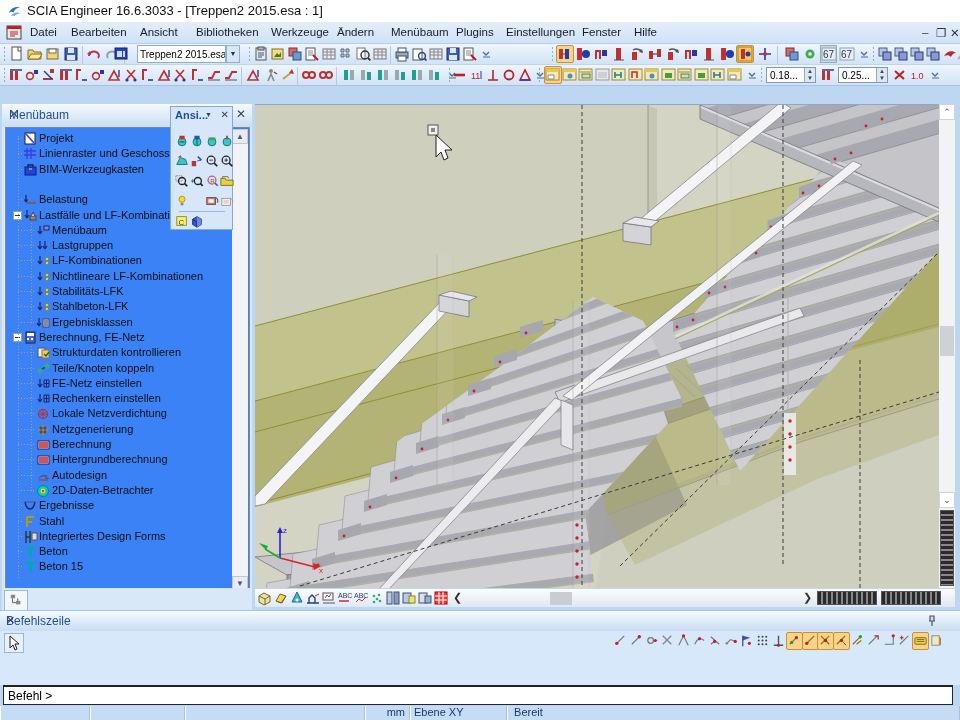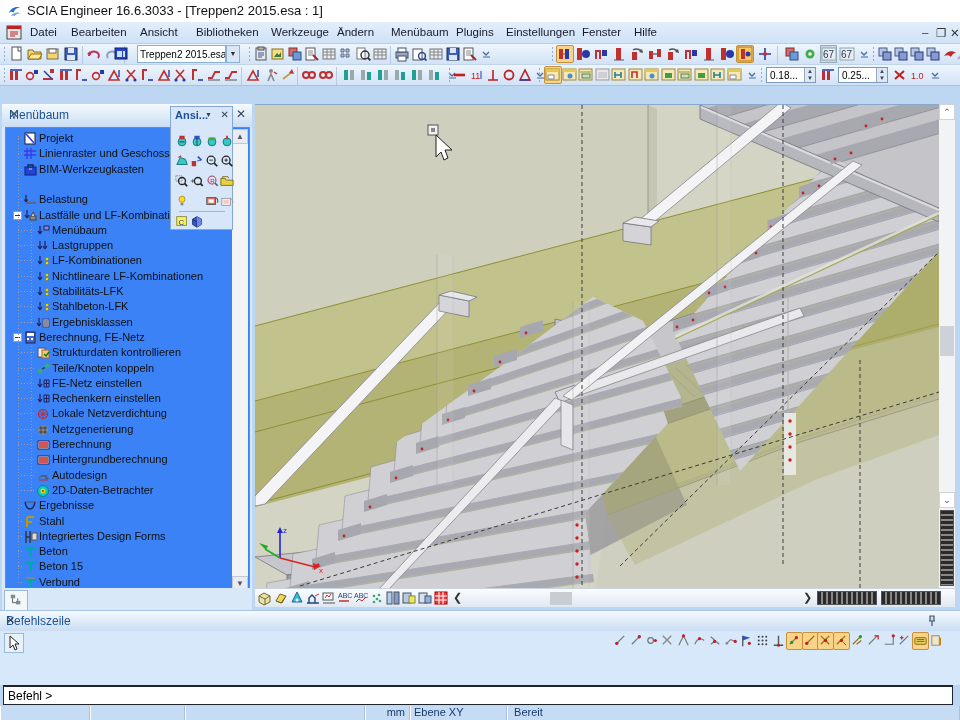--- a/index.html
+++ b/index.html
@@ -735,28 +735,20 @@
           <path d="M3 4h9M7.5 4v9" stroke="#0aa" stroke-width="2.6"></path>
         </svg>
         <span style="position:absolute;left:33px;top:1px">Beton</span>
       </div>
       <div class="trow" style="top:431.4px">
         <div class="tln" style="left:12px;width:5px;top:7px"></div>
         <svg style="position:absolute;left:17px;top:0" width="15" height="15" viewBox="0 0 15 15">
           <path d="M3 4h9M7.5 4v9" stroke="#0aa" stroke-width="2.6"></path>
         </svg>
         <span style="position:absolute;left:33px;top:1px">Beton 15</span>
-      </div>
-      <div class="trow" style="top:446.7px">
-        <div class="tln" style="left:12px;width:5px;top:7px"></div>
-        <svg style="position:absolute;left:17px;top:0" width="15" height="15" viewBox="0 0 15 15">
-          <path d="M3 5h9M7.5 5v7" stroke="#0aa" stroke-width="2"></path>
-          <path d="M3 3h9" stroke="#888" stroke-width="1.6"></path>
-        </svg>
-        <span style="position:absolute;left:33px;top:1px">Verbund</span>
       </div>
       <div class="tlnv" style="left:12px;top:8px;height:443px"></div>
       <div class="tlnv" style="left:25px;top:95px;height:100px"></div>
       <div class="tlnv" style="left:25px;top:218px;height:145px"></div>
       <div id="tscroll">
         <div style="position:absolute;top:0;left:0;width:16px;height:15px;background:#e8ebf0;border:1px solid #c2c8d2;color:#556;font-size:8px;text-align:center;line-height:14px">▲</div>
         <div style="position:absolute;bottom:0;left:0;width:16px;height:15px;background:#e8ebf0;border:1px solid #c2c8d2;color:#556;font-size:8px;text-align:center;line-height:14px">▼</div>
       </div>
     </div>
   </div>

